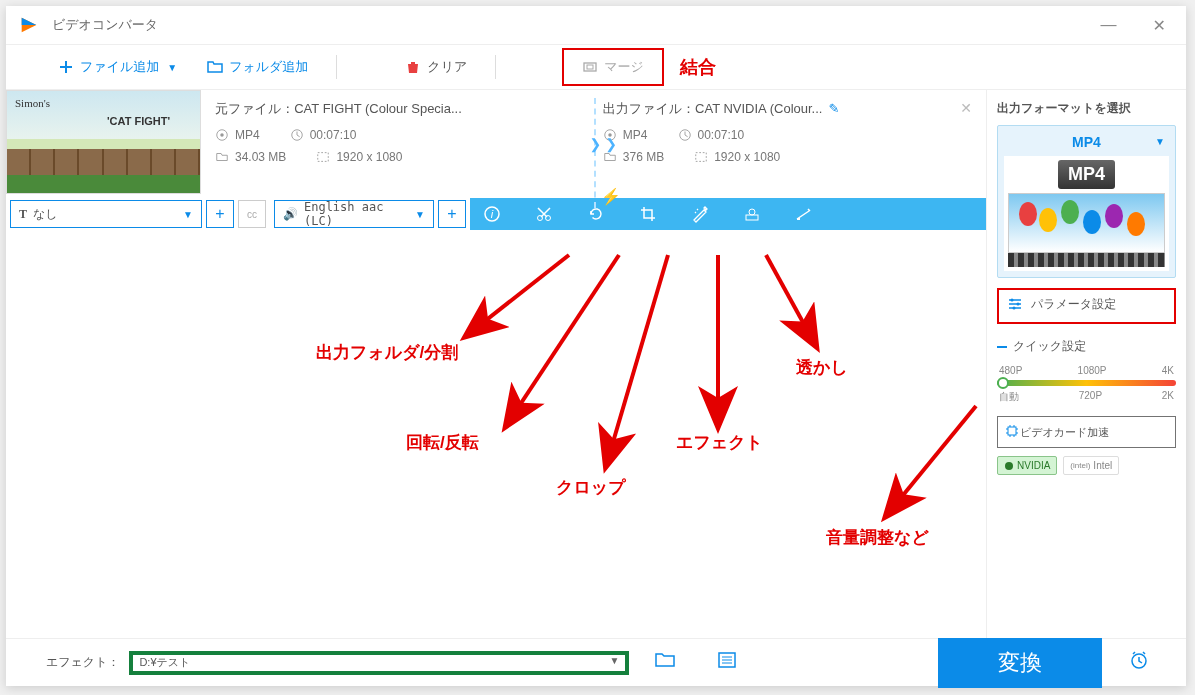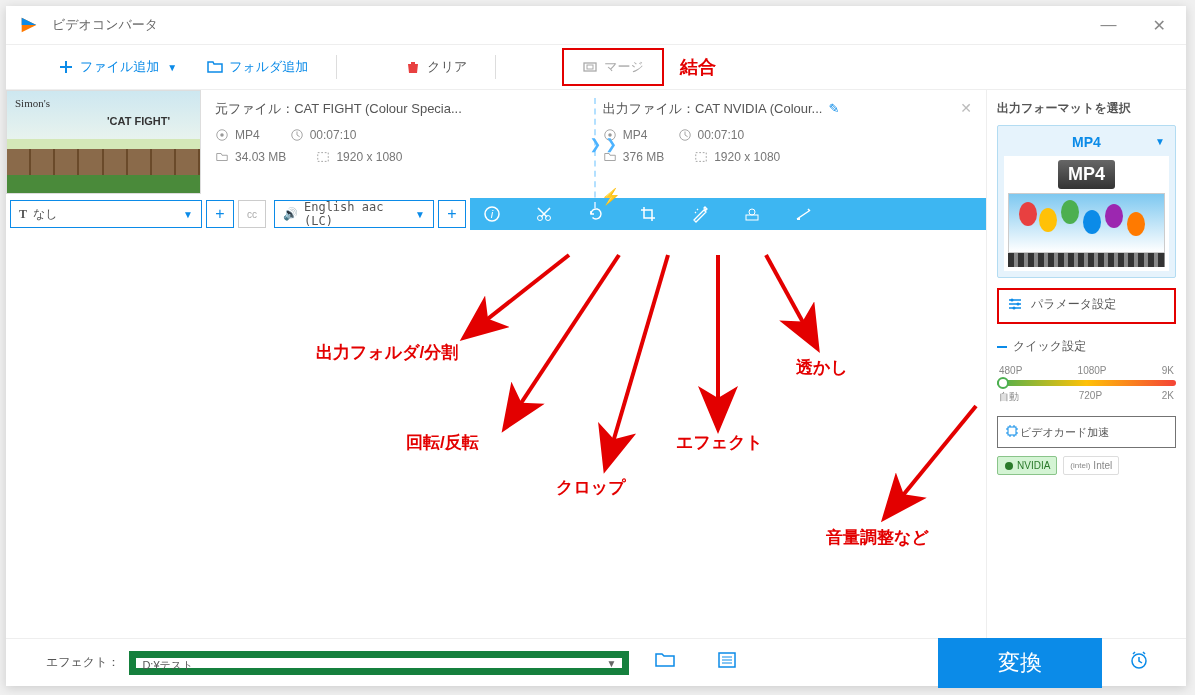--- a/index.html
+++ b/index.html
@@ -89,21 +89,21 @@
 .hw-accel { border:1px solid #737373; padding:6px; margin-top:12px; display:flex; align-items:center; gap:0; font-size:11px; color:#555; cursor:pointer; }
 .hw-accel .chip { color:#0b8be8; }
 .badges { display:flex; gap:6px; margin-top:8px; }
 .badge { border:1px solid #ddd; font-size:10px; padding:3px 6px; border-radius:2px; display:flex; align-items:center; gap:3px; }
 .badge.nv { background:#d4f4d4; color:#2a7a2a; border-color:#8ac48a; }
 .badge.intel { color:#888; }
 
 
 .bottombar { position:absolute; bottom:0; left:0; right:0; height:48px; border-top:1px solid #eee; display:flex; align-items:center; padding: 0 20px 0 40px; gap:10px; }
 .bottombar .lbl { font-size:12px; color:#555; }
-.folder-input { flex: 0 0 500px; border:7px solid #15803d; height:24px; display:flex; align-items:flex-start; padding:0 6px; font-size:11px; color:#555; }
+.folder-input { flex: 0 0 500px; border:4px solid #15803d; height:24px; display:flex; align-items:flex-start; padding:0 6px; font-size:11px; color:#555; }
 .folder-input .caret { margin-left:auto; color:#666; font-size:10px; }
 .bb-icon { color:#0b8be8; padding: 4px 16px; cursor:pointer; font-size:18px; }
 .convert-btn { background:#0b8be8; color:#fff; font-size:22px; padding: 10px 60px; margin-left:auto; cursor:pointer; }
 .clock-btn { color:#0b8be8; padding: 6px 16px; cursor:pointer; font-size:20px; }
 
 svg.arrow { position:absolute; pointer-events:none; }
 </style>
 </head>
 <body>
 
@@ -345,21 +345,21 @@
         <span class="lbl">パラメータ設定</span>
       </div>
 
       <div class="quick-title">
           <span>クイック設定</span>
         </div>
       <div class="quality-scale">
         <div class="quality-row">
           <span>480P</span>
           <span>1080P</span>
-          <span>9K</span>
+          <span>4K</span>
         </div>
         <div class="quality-slider">
             <div class="knob"></div>
           </div>
         <div class="quality-row">
           <span>自動</span>
           <span>720P</span>
           <span>2K</span>
         </div>
       </div>

